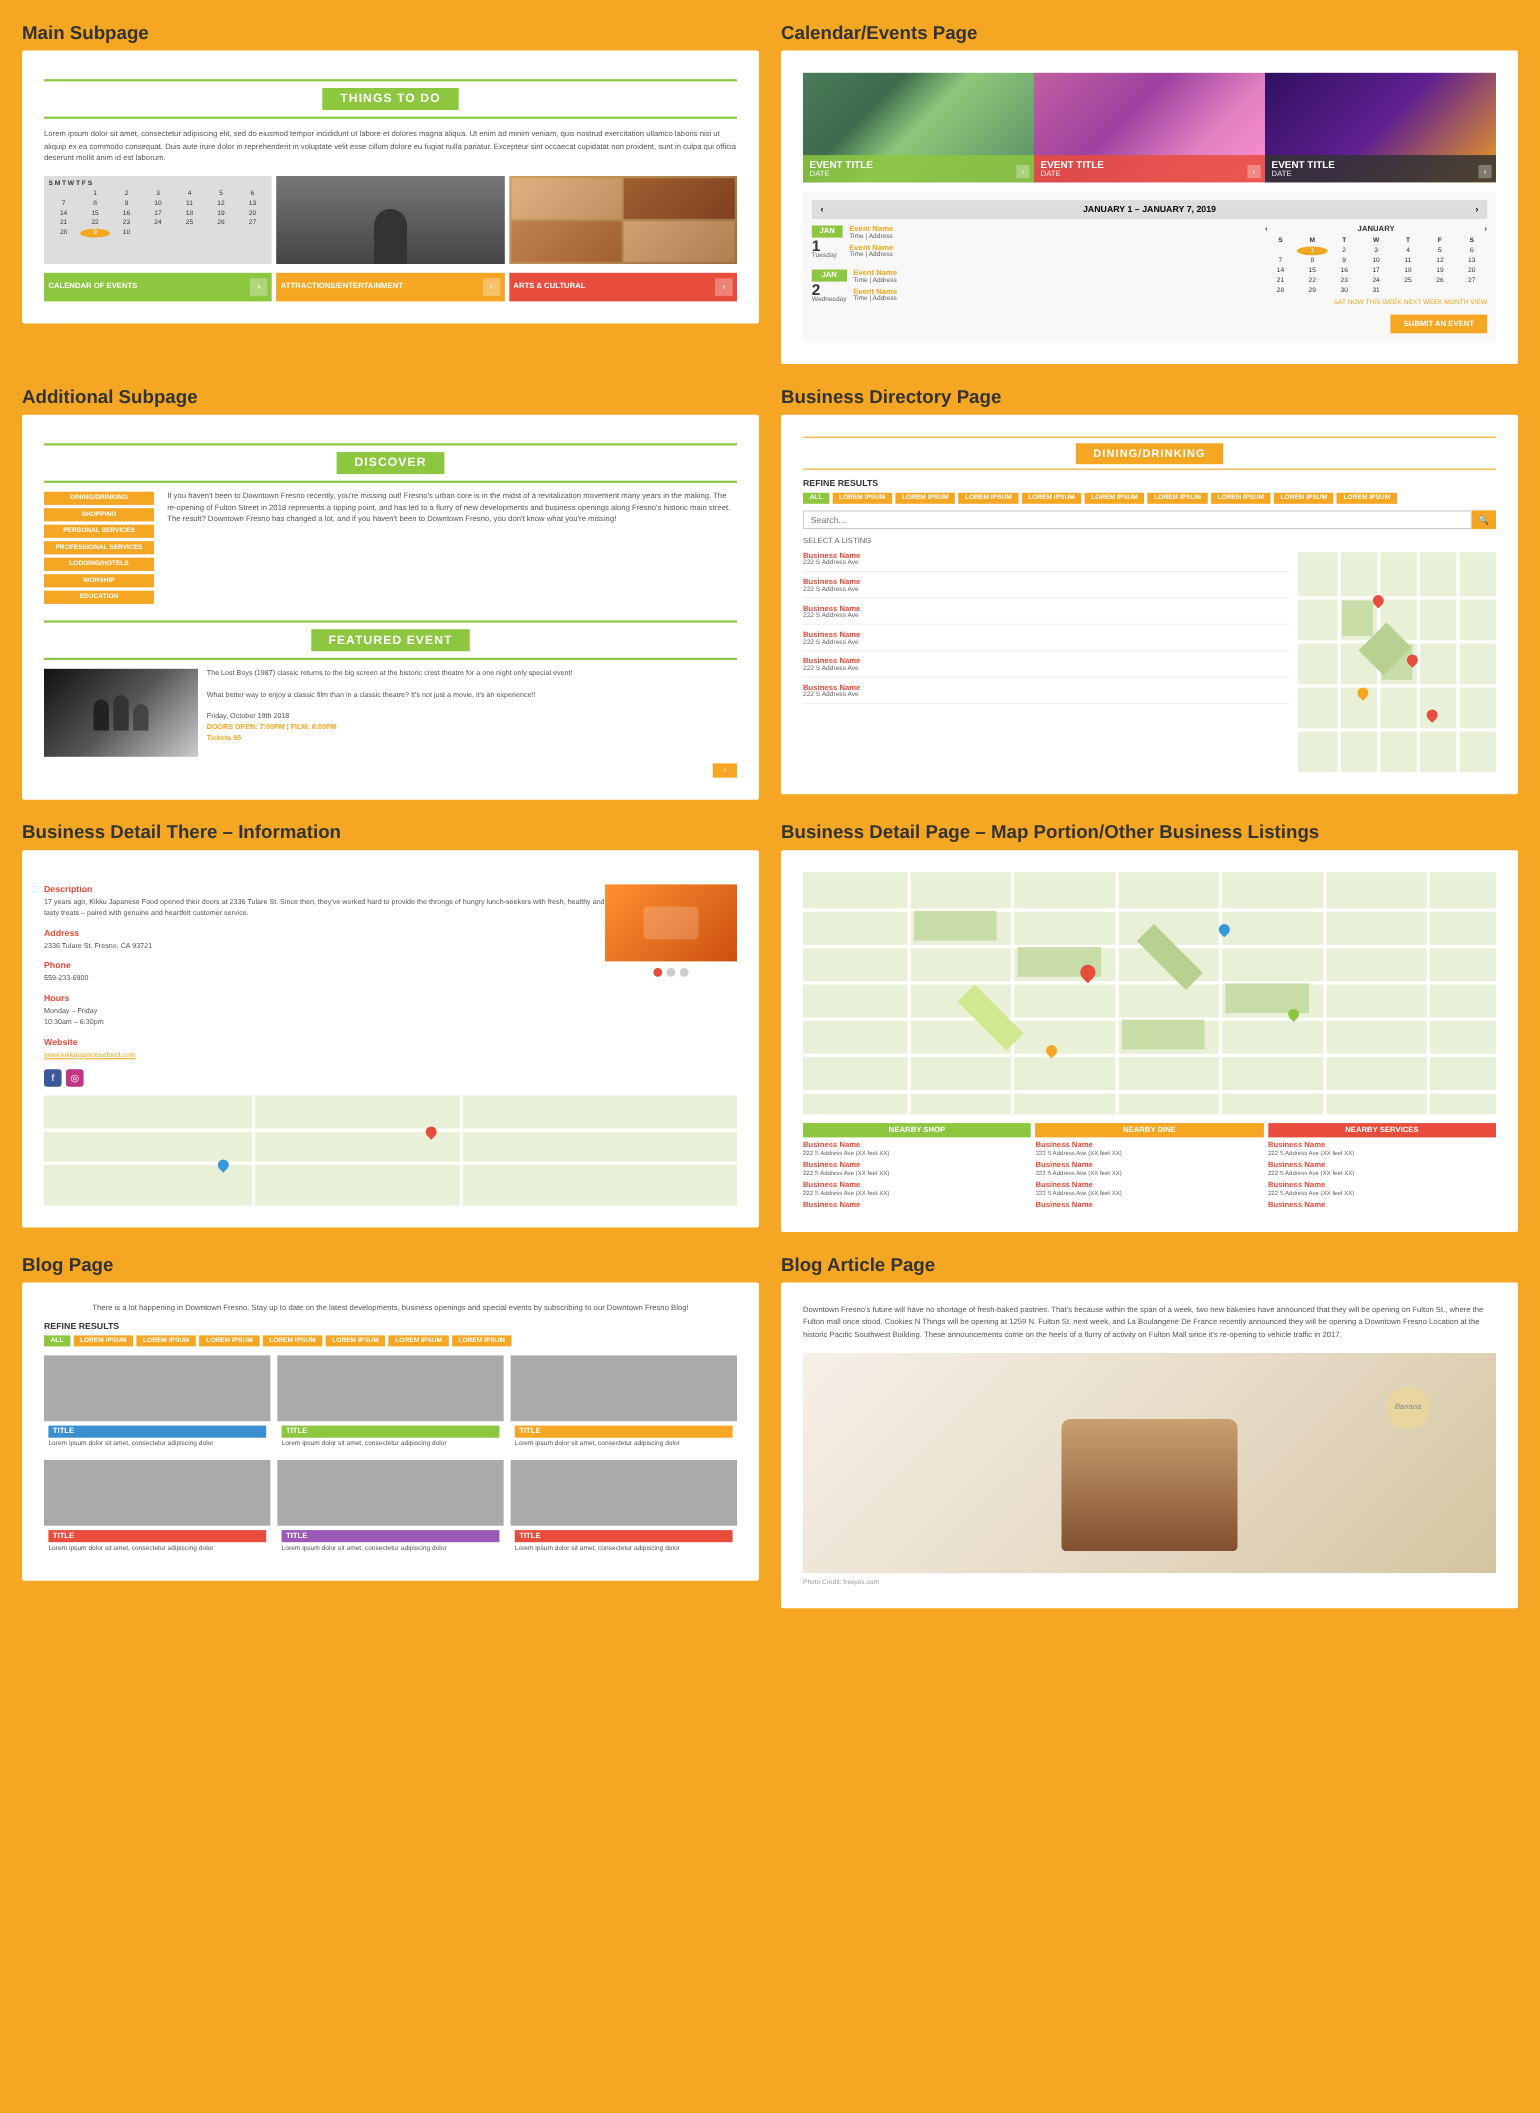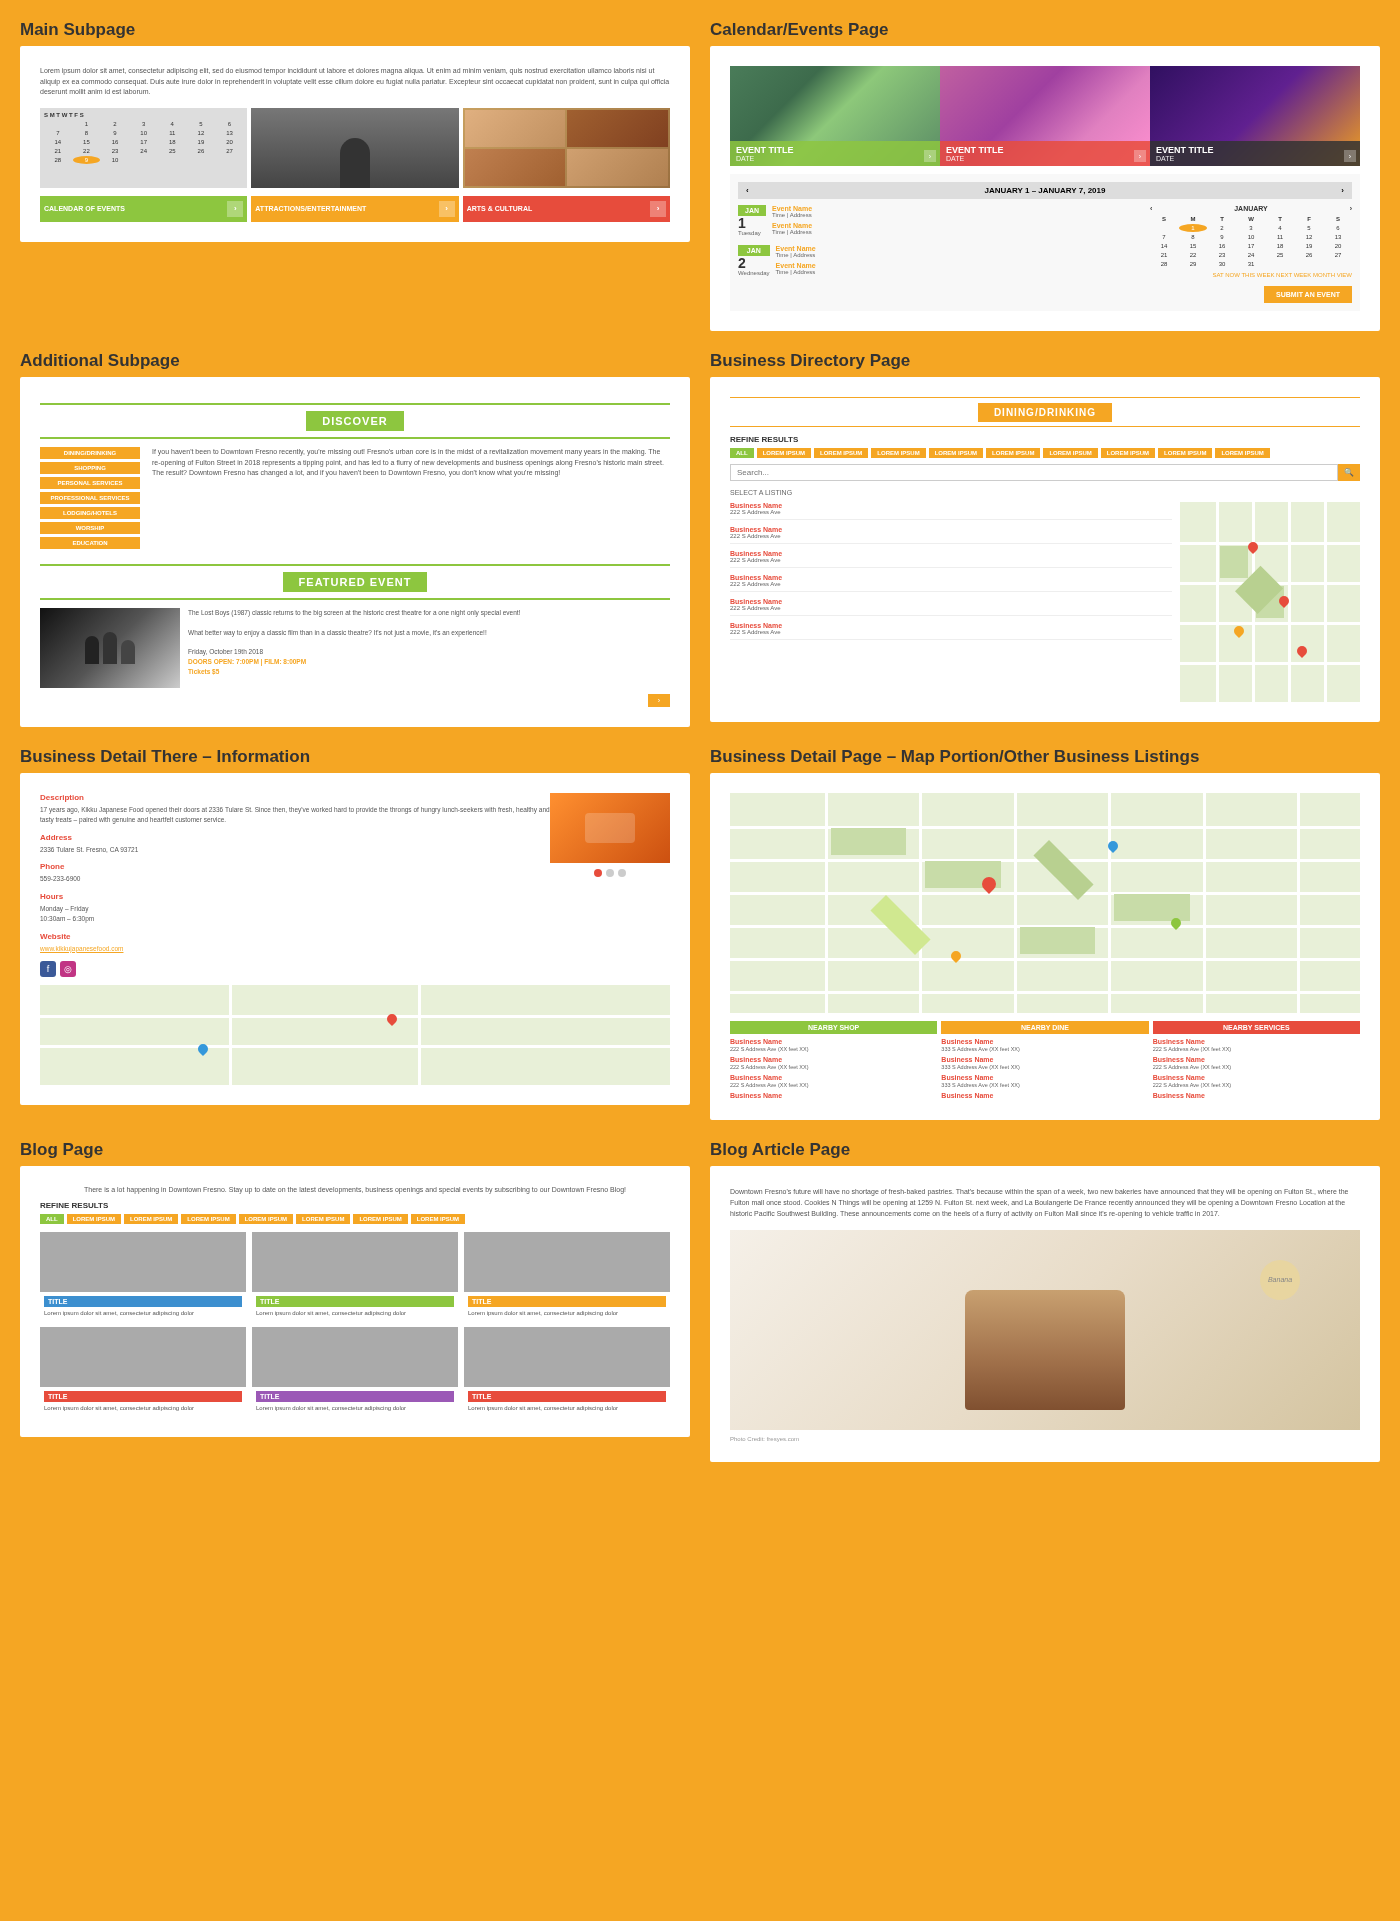--- a/index.html
+++ b/index.html
@@ -440,20 +440,21 @@
     }
     .biz-detail-info .body-text {
       font-size: 6.5px;
       color: #555;
       line-height: 1.5;
       margin-bottom: 8px;
     }
     .biz-detail-info .info-layout {
       display: flex;
       gap: 0;
+      margin-top: 11px;
     }
     .biz-detail-info .info-left {
       flex: 1;
     }
     .biz-detail-info .info-right {
       width: 120px;
       flex-shrink: 0;
     }
     .biz-detail-info .food-img {
       width: 100%;
@@ -722,20 +723,25 @@
     }
   </style>
 </head>
 <body>
 
 <div style="display: grid; grid-template-columns: 1fr 1fr; gap: 20px;">
 
   <div>
     <div class="section-label">Main Subpage</div>
     <div class="page-card main-subpage">
+      <div class="things-to-do-header">
+        <hr class="green-line">
+        <span class="badge">THINGS TO DO</span>
+        <hr class="green-line">
+      </div>
       <p class="intro-text">Lorem ipsum dolor sit amet, consectetur adipiscing elit, sed do eiusmod tempor incididunt ut labore et dolores magna aliqua. Ut enim ad minim veniam, quis nostrud exercitation ullamco laboris nisi ut aliquip ex ea commodo consequat. Duis aute irure dolor in reprehenderit in voluptate velit esse cillum dolore eu fugiat nulla pariatur. Excepteur sint occaecat cupidatat non proident, sunt in culpa qui officia deserunt mollit anim id est laborum.</p>
 
       <div class="image-row">
 
         <div class="image-box calendar">
           <div style="padding: 4px;">
             <div style="font-size: 6px; color: #333; margin-bottom: 2px; font-weight: bold;">S M T W T F S</div>
             <div class="cal-grid">
               <div class="cal-day"></div>
               <div class="cal-day">1</div>

